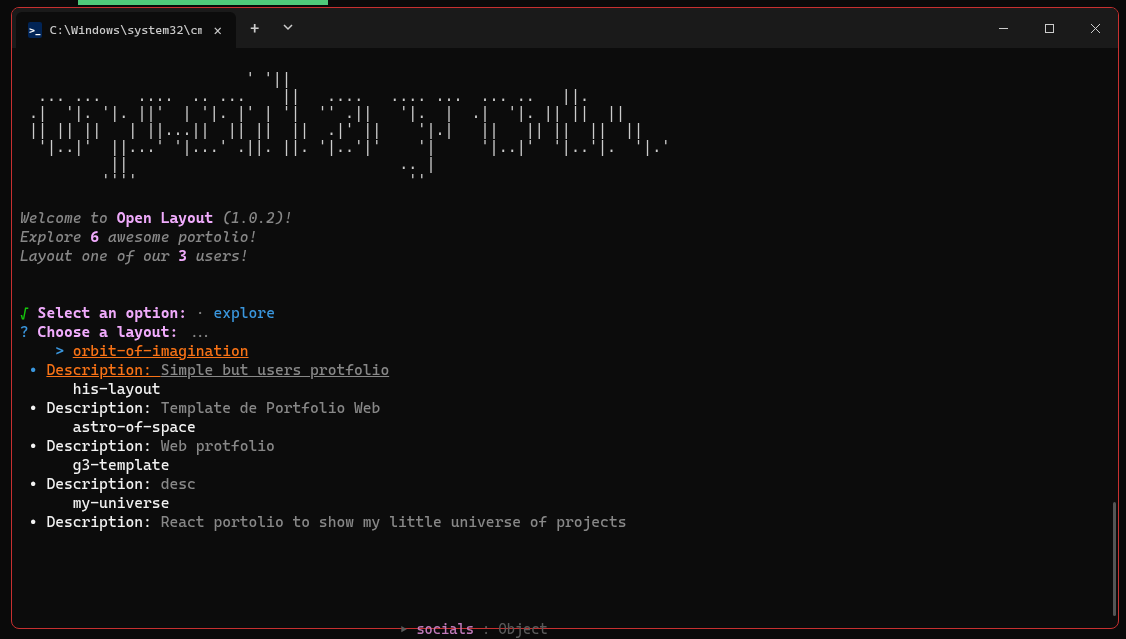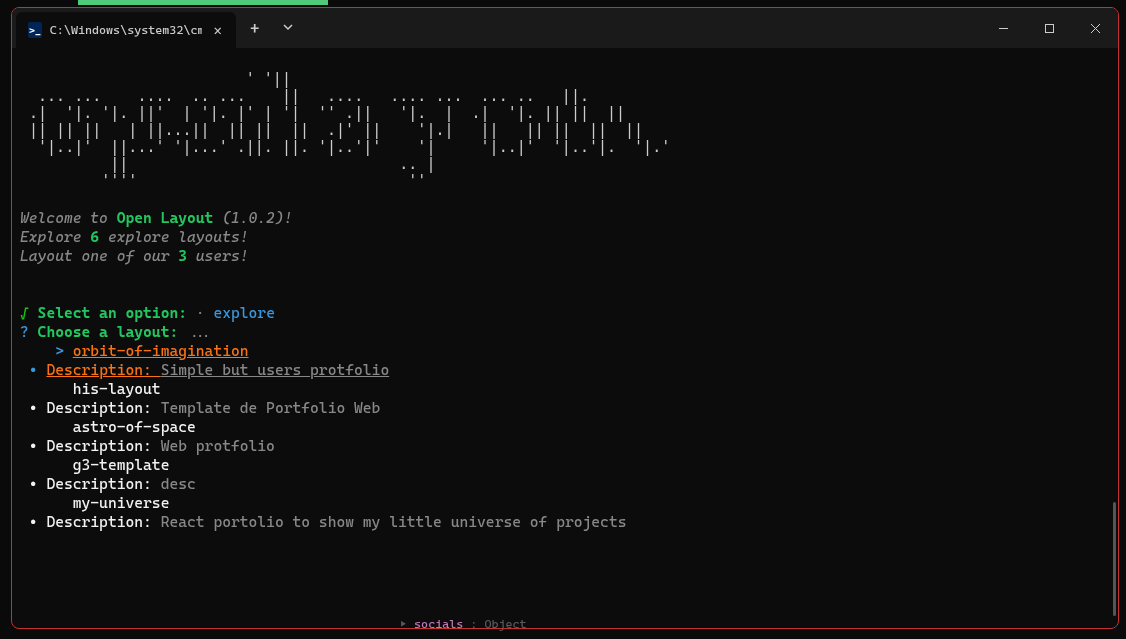--- a/index.html
+++ b/index.html
@@ -119,40 +119,40 @@
       font-family: 'Cascadia Code', 'Consolas', monospace;
     }
     .ascii-art {
       color: #cccccc;
       font-size: 15px;
       line-height: 17px;
       letter-spacing: 0;
     }
     .italic { font-style: italic; }
     .muted { color: #888888; text-align: center; }
-    .bright { color: #22c55e; font-weight: bold; }
+    .bright { color: #f0abfc; font-weight: bold; }
     .green { color: #16c60c; }
     .cyan { color: #3a96dd; }
     .white { color: #f2f2f2; margin-top: 16px; }
     .sel-bg { color: #f97316; text-decoration: underline; }
     .scrollbar {
       position: absolute;
       right: 2px;
       bottom: 12px;
       width: 3px;
       height: 114px;
       background: #555;
       border-radius: 2px;
     }
     .bottom-hint {
       position: absolute;
-      bottom: 8px;
+      bottom: 2px;
       left: 400px;
       color: #5a5a5a;
-      font-size: 12px;
+      font-size: 14px;
       font-family: 'Cascadia Code', 'Consolas', monospace;
     }
     .bottom-hint .key { color: #c07aba; }
   </style>
 </head>
 <body>
 
 <div class="green-bar"></div>
 
 <div class="window-wrapper">
@@ -192,21 +192,21 @@
 
   <div class="terminal-body">
 <pre class="ascii-art">                         ' '||
   ... ...    ....  .. ...    ||   ....   .... ...  ... ..   ||.
  .|  '|. '|. ||'  | '|. |' | '|  '' .||   '|.  |  .|  '|. || ||  ||
  || || ||   | ||...||  || ||  ||  .|' ||    '|.|   ||   || ||  ||  ||
   '|..|'  ||...' '|...' .||. ||. '|..'|'    '|     '|..|'  '|..'|.  '|.'
           ||                              .. |
          ''''                              ''</pre>
 <span class="italic muted">Welcome to </span><span class="bright">Open Layout</span><span class="italic muted"> (1.0.2)!</span>
-<span class="italic muted">Explore </span><span class="bright">6</span><span class="italic muted"> explore layouts!</span>
+<span class="italic muted">Explore </span><span class="bright">6</span><span class="italic muted"> awesome portolio!</span>
 <span class="italic muted">Layout one of our </span><span class="bright">3</span><span class="italic muted"> users!</span>
 
 
 <span class="green">√</span> <span class="bright">Select an option:</span> <span class="muted">·</span> <span class="cyan">explore</span>
 <span class="cyan">?</span> <span class="bright">Choose a layout:</span> <span class="muted">...</span>
 <span id="layout-list">    <span class="cyan">&gt;</span> <span class="sel-bg">orbit-of-imagination</span>
  <span class="cyan">•</span> <span class="sel-bg">Description: </span><span class="muted" style="text-decoration:underline">Simple but users protfolio</span>
       <span class="white">his-layout</span>
  <span class="white">• Description:</span> <span class="muted">Template de Portfolio Web</span>
       <span class="white">astro-of-space</span>

